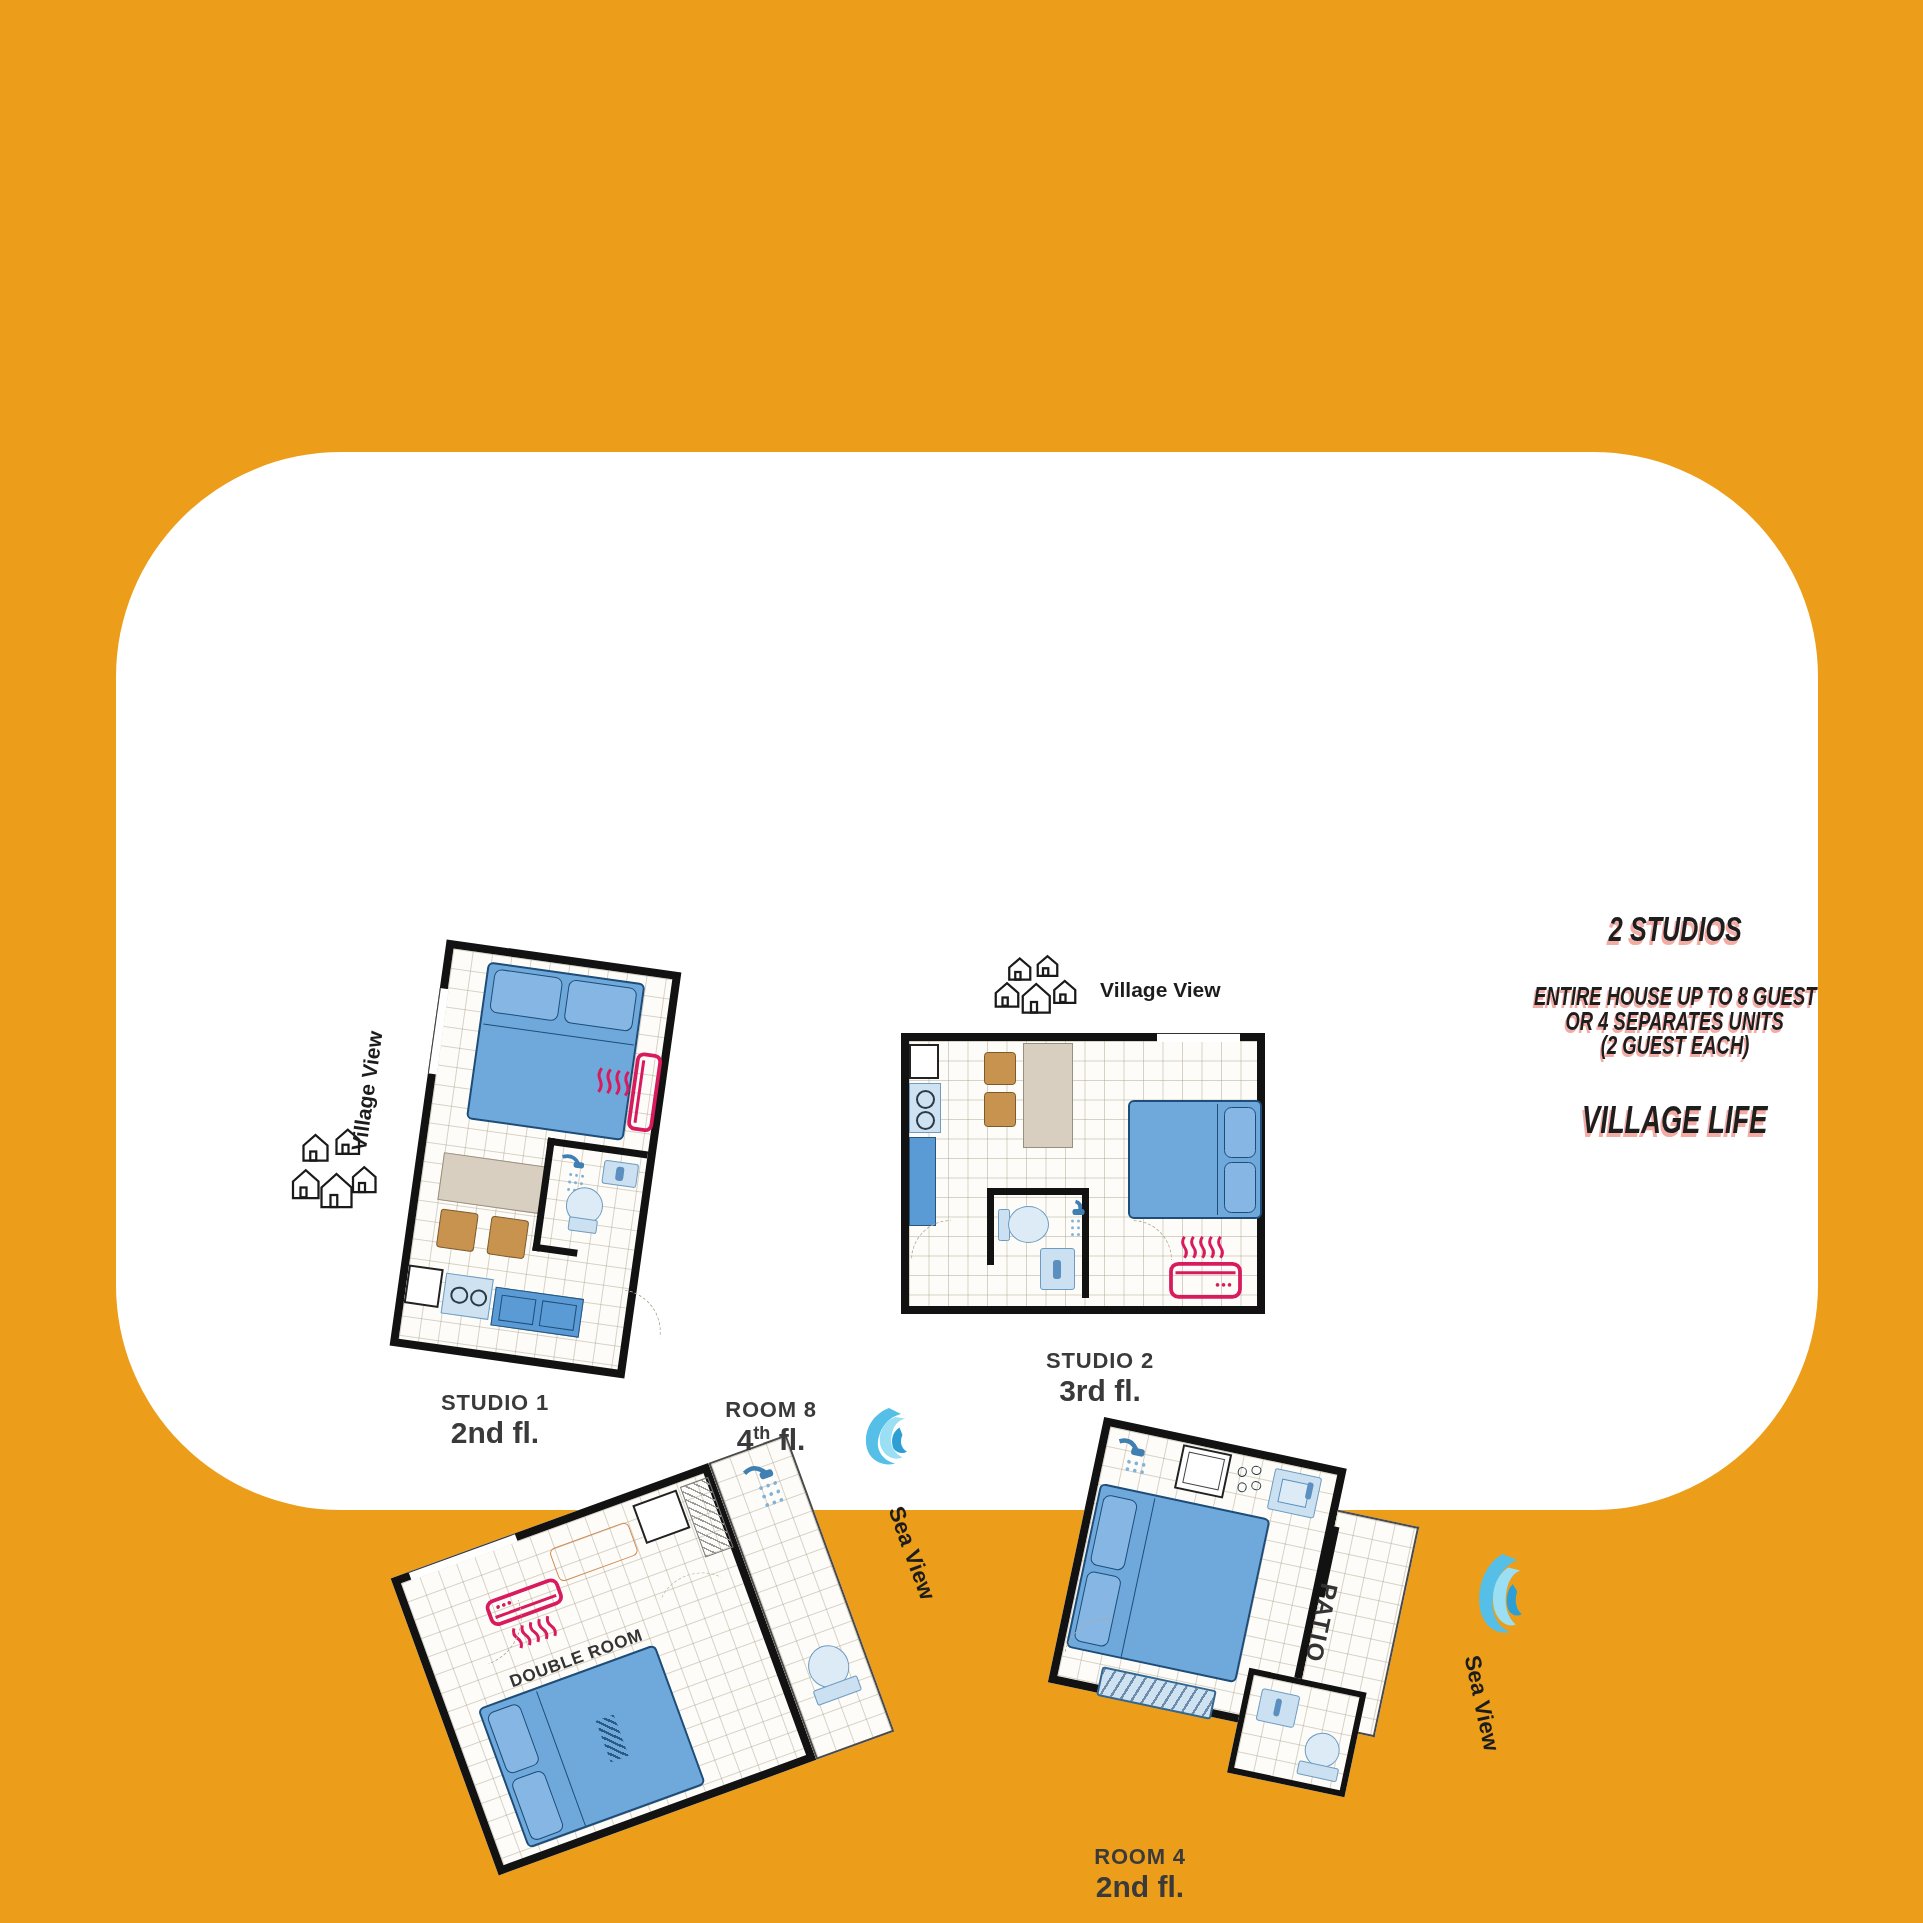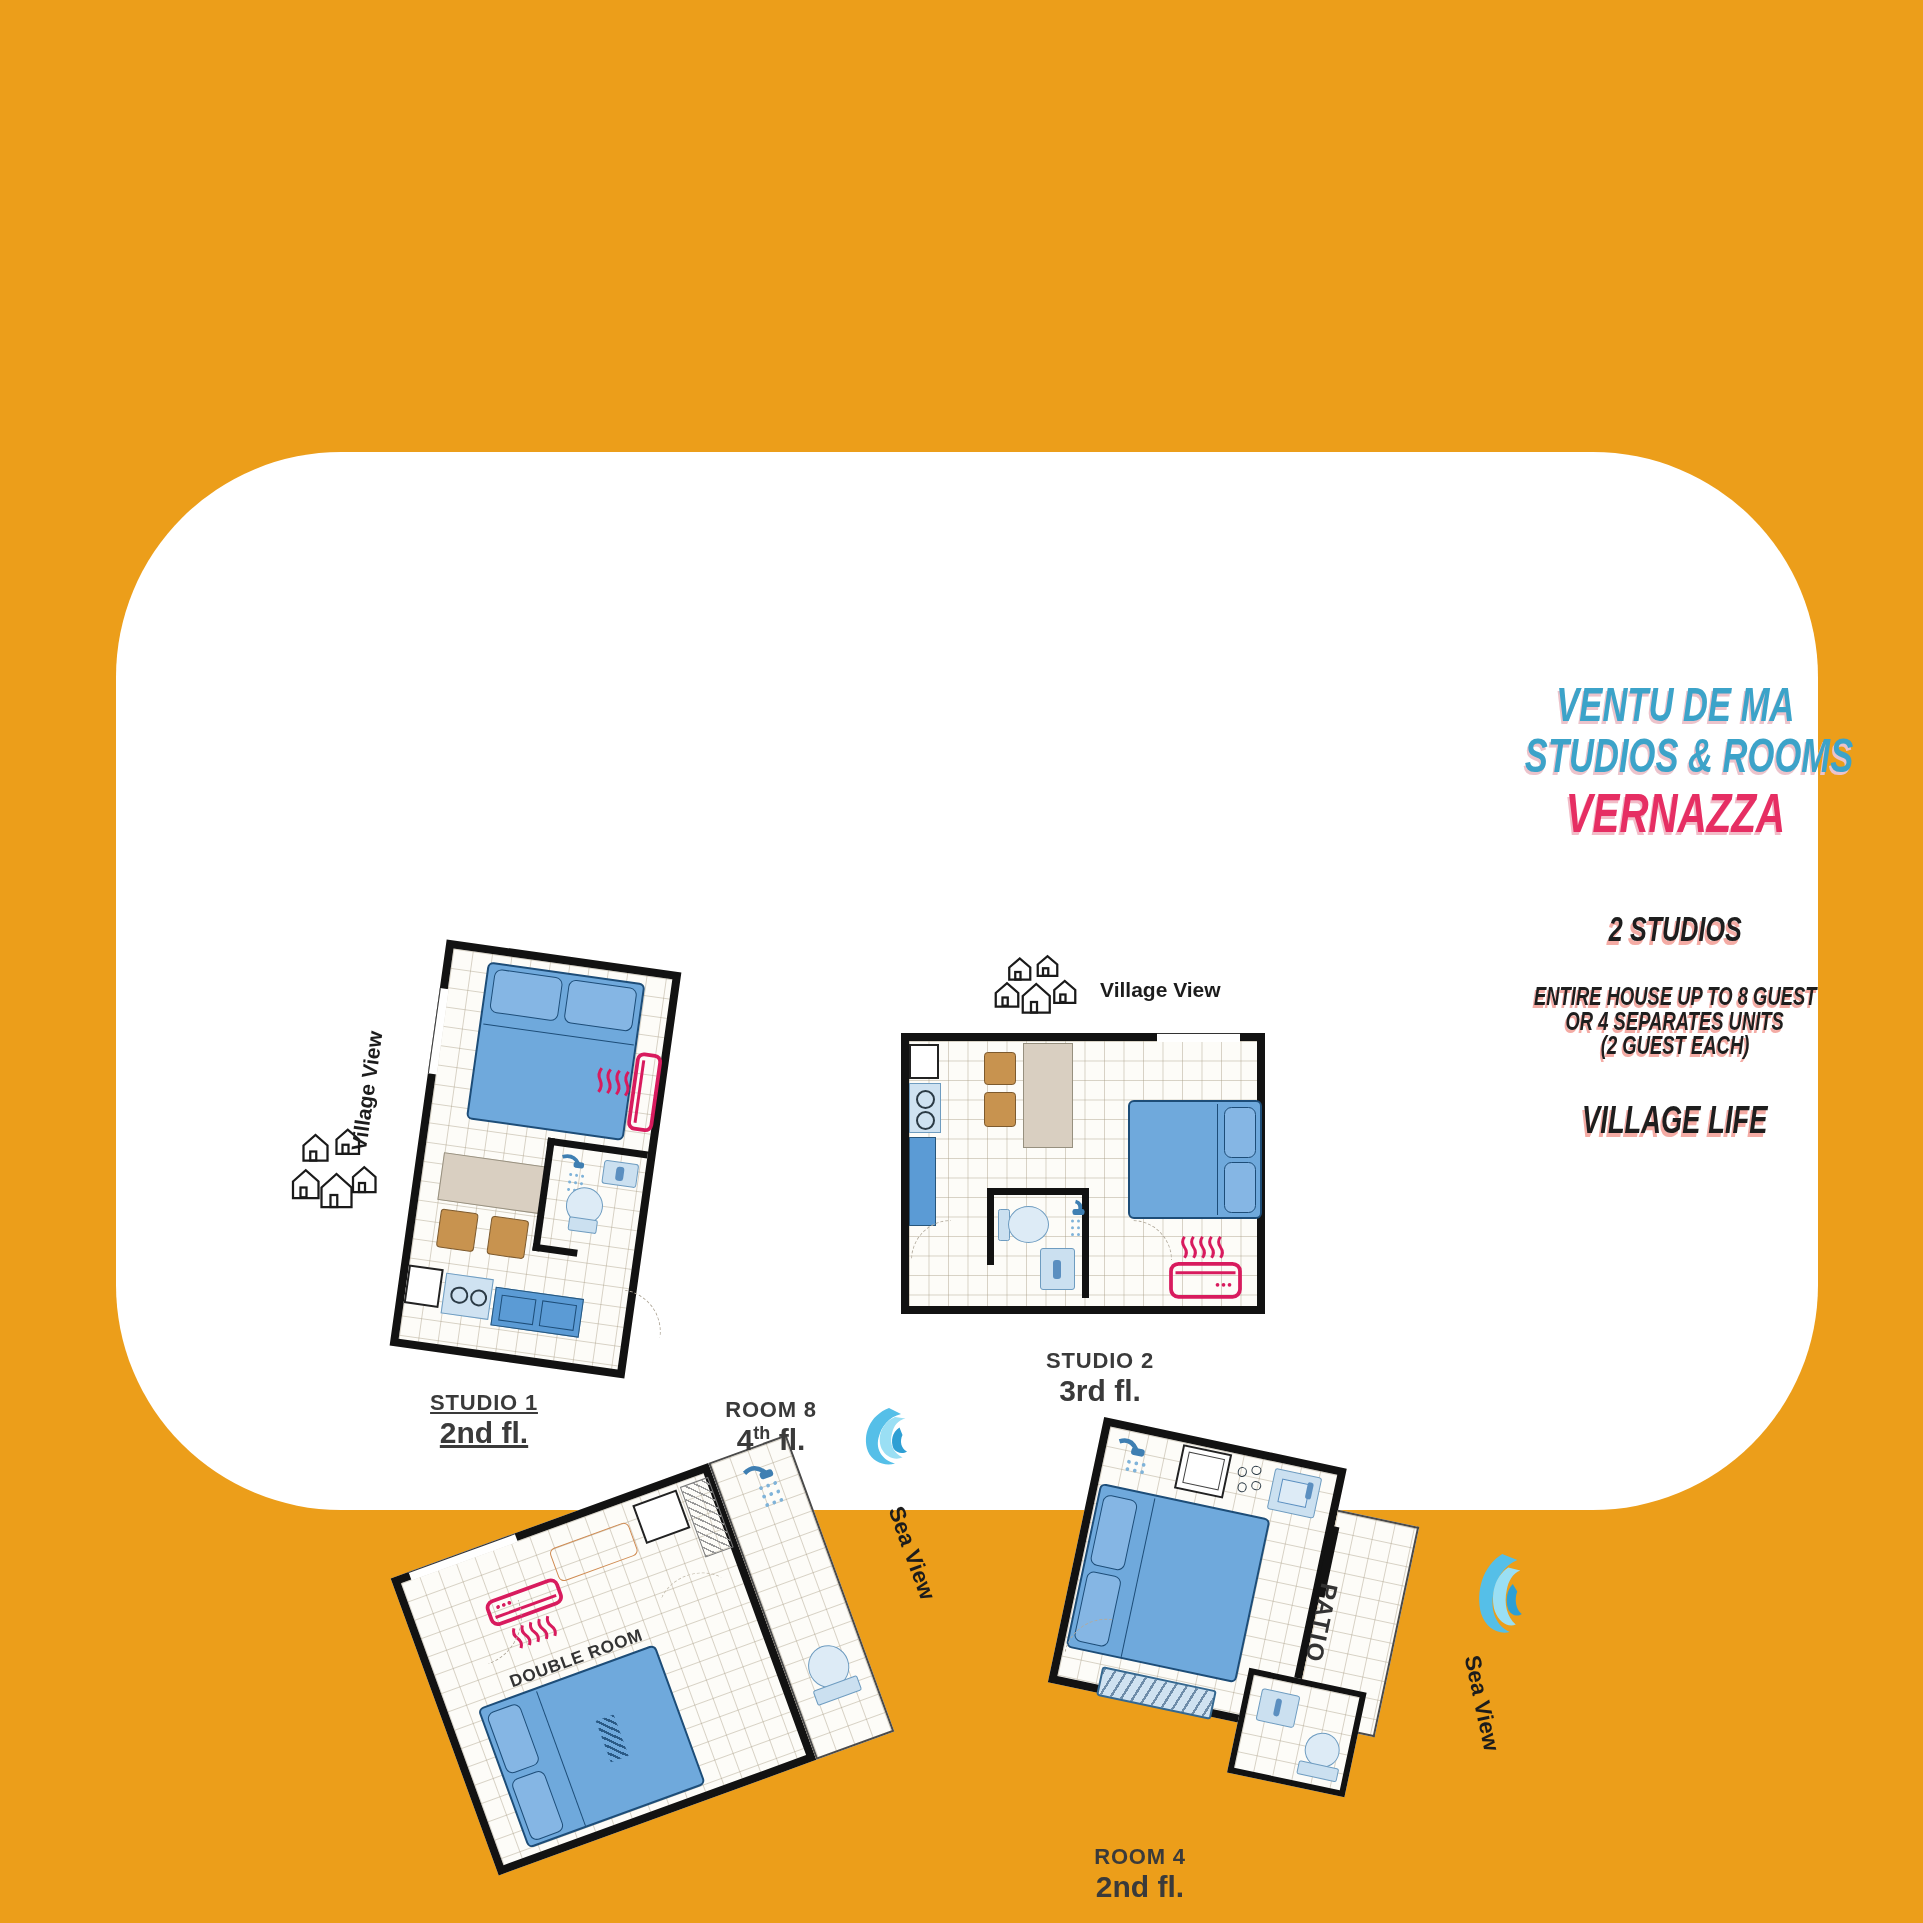--- a/index.html
+++ b/index.html
@@ -117,21 +117,21 @@
       <div class="furn stove" style="left:38px;top:322px;width:48px;height:41px;">
         <div class="burner" style="left:6px;top:10.5px;width:13.5px;height:13.5px;"></div>
         <div class="burner" style="left:25.6px;top:10.5px;width:13.5px;height:13.5px;"></div>
       </div>
       <div class="furn counter" style="left:89px;top:329px;width:89px;height:39px;">
         <div style="position:absolute;left:6px;top:6px;width:33px;height:24px;border:1.5px solid #1d4d78;"></div>
         <div style="position:absolute;left:47px;top:6px;width:33px;height:24px;border:1.5px solid #1d4d78;"></div>
       </div>
       <div class="arc" style="left:174px;top:314px;width:83px;height:83px;transform:rotate(90deg);"></div>
     </div>
-    <div class="room-label" style="left:368px;top:938px;text-decoration:underline;">
+    <div class="room-label" style="left:379px;top:938px;">
       <div class="room-name">STUDIO 1</div>
       <div class="room-floor">2nd fl.</div>
     </div>
     <svg style="position:absolute;left:174px;top:671px;" width="90" height="105" viewBox="0 0 120 140">
       <g fill="#fff" stroke="#1a1a1a" stroke-width="3">
         <path d="M18 30 l16 -14 l16 14 v20 h-32 z"></path>
           <rect x="27" y="38" width="8" height="12" fill="none"></rect>
         <path d="M62 22 l15 -13 l15 13 v19 h-30 z"></path>
           <rect x="70" y="29" width="8" height="12" fill="none"></rect>
         <path d="M4 78 l17 -15 l17 15 v22 h-34 z"></path>
@@ -342,25 +342,20 @@
       <path d="M40 4 C14 20 4 54 12 84 C18 102 34 112 50 108 C32 100 24 80 28 58 C32 36 42 20 60 12 Z" fill="#55BFE8"></path>
       <path d="M48 22 C30 34 24 58 30 80 C36 96 48 102 58 98 C46 88 42 70 46 52 C48 40 54 30 64 26 Z" fill="#9ADFF4"></path>
       <path d="M54 44 C46 52 44 66 48 78 C52 86 60 88 66 84 C58 78 56 64 60 54 Z" fill="#2E9FD4"></path>
     </svg>
     <div class="view-label" style="left:1368px;top:1201px;font-size:22.5px;transform:rotate(78deg);transform-origin:left top;">Sea View</div>
     <div class="room-label" style="left:1024px;top:1392px;">
       <div class="room-name">ROOM 4</div>
       <div class="room-floor">2nd fl.</div>
     </div>
 
-    <div class="col" style="top:225px;">
-      <div><span class="cond t-cyan">VENTU DE MA</span></div>
-      <div style="margin-top:-4.5px;"><span class="cond t-cyan">STUDIOS &amp; ROOMS</span></div>
-      <div style="margin-top:-3px;"><span class="cond t-pink">VERNAZZA</span></div>
-    </div>
     <div class="col" style="top:457px;">
       <div><span class="cond t-black-lg">2 STUDIOS</span></div>
       <div style="margin-top:33px;"><span class="cond t-black-md">ENTIRE HOUSE UP TO 8 GUEST</span></div>
       <div style="margin-top:-4.5px;"><span class="cond t-black-md">OR 4 SEPARATES UNITS</span></div>
       <div style="margin-top:-4.5px;"><span class="cond t-black-md">(2 GUEST EACH)</span></div>
       <div style="margin-top:39px;"><span class="cond t-black-xl">VILLAGE LIFE</span></div>
     </div>
 
   </div>
 </div>

